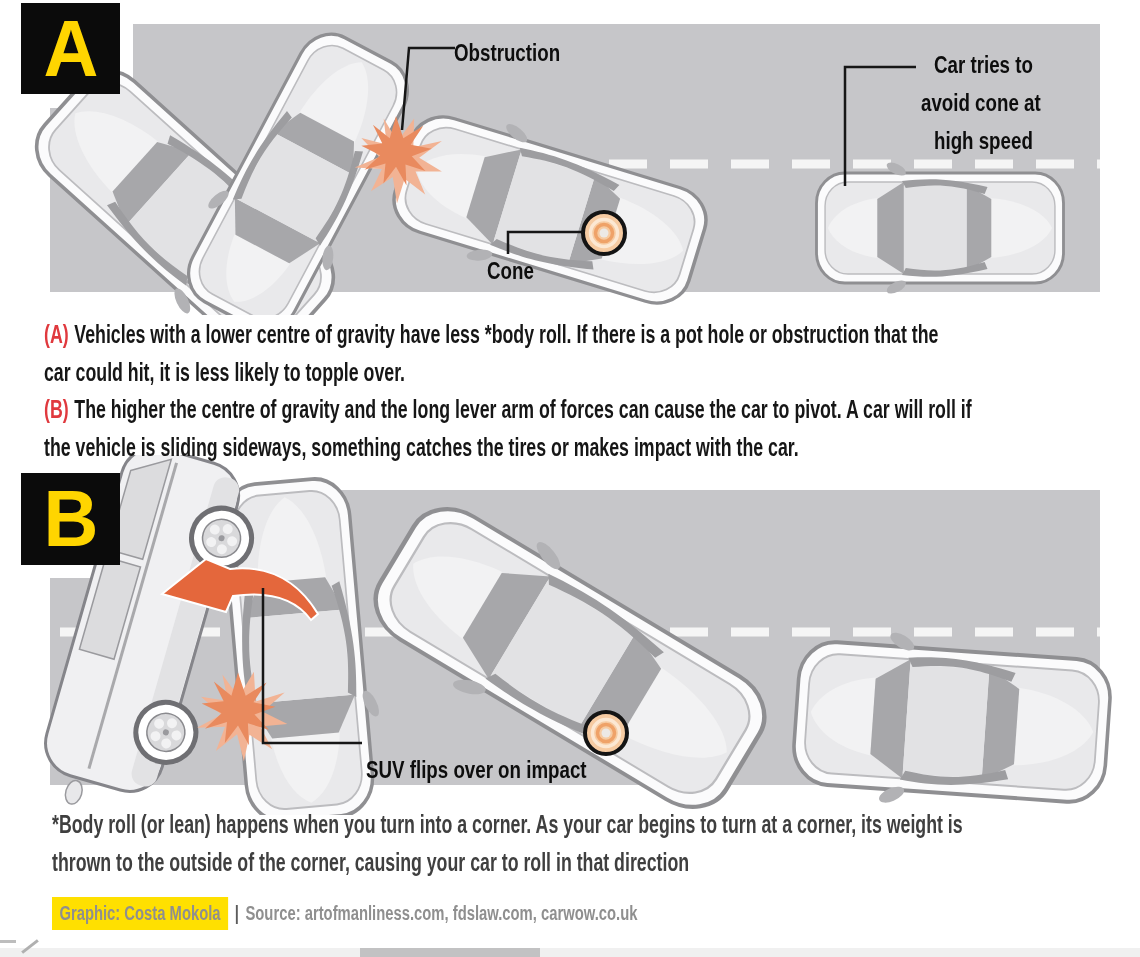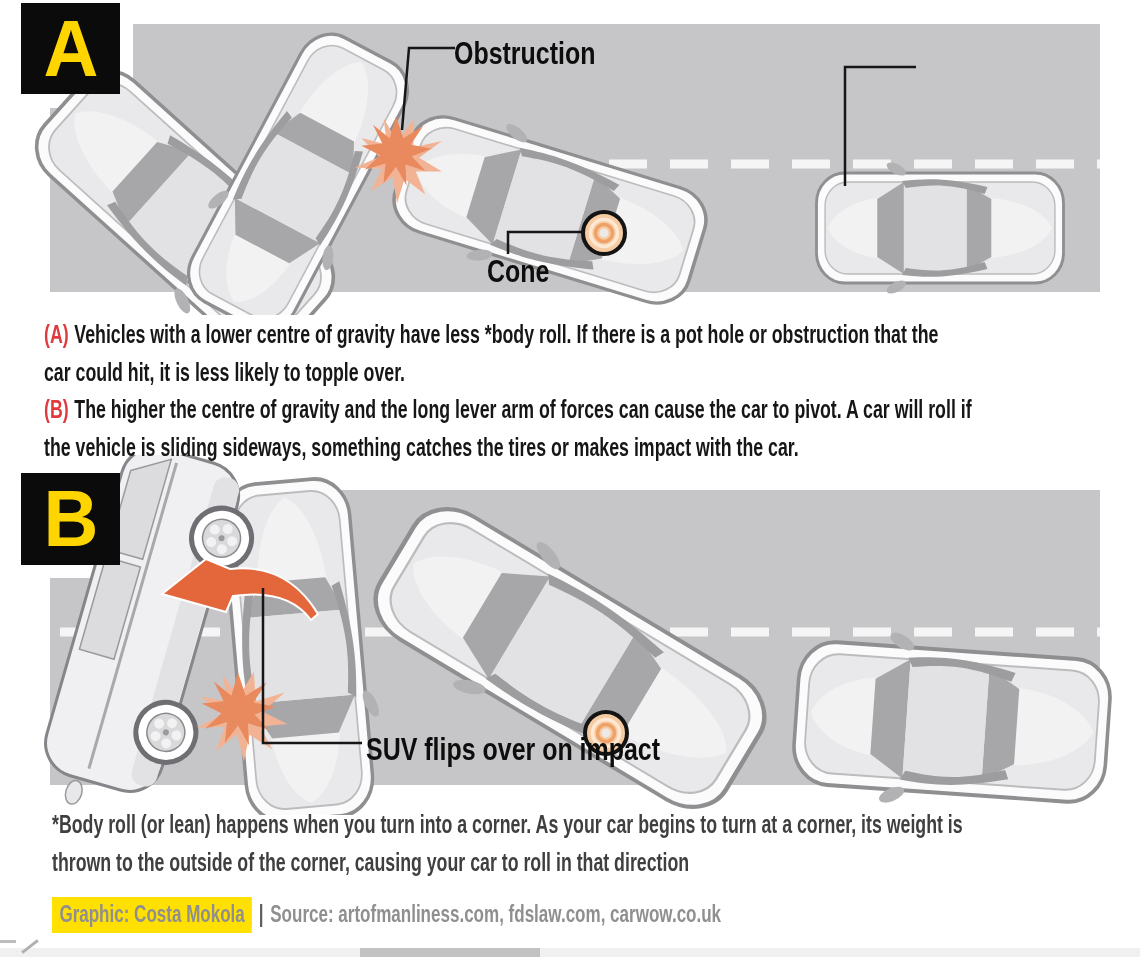--- a/index.html
+++ b/index.html
@@ -8,28 +8,28 @@
   .abs{position:absolute;}
   svg{display:block;}
   
   .cond{display:inline-block;transform-origin:0 0;white-space:nowrap;}
   .sx71{transform:scaleX(.71);}
   .sx74{transform:scaleX(.74);}
   .sx78{transform:scaleX(.78);}
   .badge{position:absolute;background:#0b0b0b;display:flex;align-items:center;justify-content:center;}
   .badge span{color:#ffd500;font-weight:bold;font-size:80px;line-height:1;
               display:inline-block;transform:scaleX(.95);}
-  .callout{position:absolute;font-weight:bold;font-size:32px;color:#0d0d0d;line-height:38px;text-align:center;}
+  .callout{position:absolute;font-weight:bold;font-size:24px;color:#0d0d0d;line-height:38px;text-align:center;}
   .para{position:absolute;left:44px;top:316px;font-weight:bold;font-size:25px;
         color:#161616;line-height:37.5px;}
   .pfx{color:#e0393e;margin-right:8px;}
   .pfx:empty{margin-right:0;}
   .footnote{position:absolute;left:52px;top:806px;font-weight:bold;font-size:25px;
             color:#3f3f3f;line-height:37.5px;}
-  .credit{position:absolute;left:52px;top:897px;font-weight:bold;font-size:23px;
+  .credit{position:absolute;left:52px;top:897px;font-weight:bold;font-size:20px;
           color:#8f8f8f;line-height:1;}
   .credit .hl{background:#ffe000;padding:6px 10px 7px 10px;display:inline-block;}
   .credit .pipe{color:#5c5c5c;margin:0 9px;}
   .sb-track{position:absolute;left:0;top:948px;width:1140px;height:9px;background:#f0f0f0;}
   .sb-thumb{position:absolute;left:360px;top:948px;width:180px;height:9px;background:#c2c2c3;}
   .corner1{position:absolute;left:0;top:940px;width:16px;height:3px;background:#bdbdbd;}
   .corner2{position:absolute;left:20px;top:945px;width:20px;height:3px;background:#b0b0b0;
            transform:rotate(-38deg);}
 </style>
 </head>
@@ -147,24 +147,29 @@
   <div class="badge" style="left:21px;top:3px;width:99px;height:91px">
     <span>A</span>
   </div>
   <div class="badge" style="left:21px;top:473px;width:99px;height:92px">
     <span>B</span>
   </div>
 
   <div class="callout" style="left:454px;top:34px">
     <span class="cond sx78">Obstruction</span>
   </div>
+  <div class="callout" style="left:921px;top:46px">
+    <div><span class="cond sx78">Car tries to</span></div>
+    <div><span class="cond sx78">avoid cone at</span></div>
+    <div><span class="cond sx78">high speed</span></div>
+  </div>
   <div class="callout" style="left:487px;top:252px">
     <span class="cond sx78">Cone</span>
   </div>
-  <div class="callout" style="left:366px;top:730px">
+  <div class="callout" style="left:366px;top:751px">
     <span class="cond sx78">SUV flips over on impact</span>
   </div>
 
   <div class="para">
     <div><span class="cond sx71"><span class="pfx">(A)</span><span>Vehicles with a lower centre of gravity have less *body roll. If there is a pot hole or obstruction that the</span></span></div>
     <div><span class="cond sx71"><span class="pfx"></span><span>car could hit, it is less likely to topple over.</span></span></div>
     <div><span class="cond sx71"><span class="pfx">(B)</span><span>The higher the centre of gravity and the long lever arm of forces can cause the car to pivot. A car will roll if</span></span></div>
     <div><span class="cond sx71"><span class="pfx"></span><span>the vehicle is sliding sideways, something catches the tires or makes impact with the car.</span></span></div>
   </div>
 

